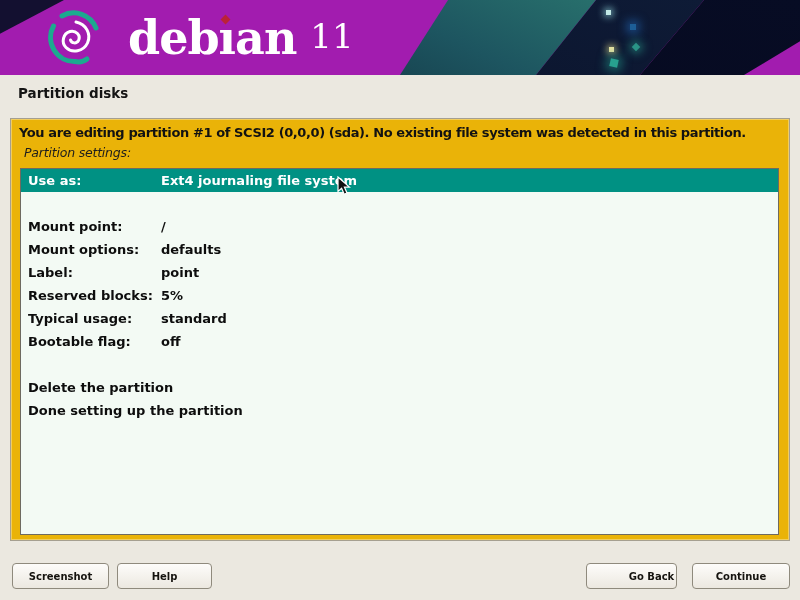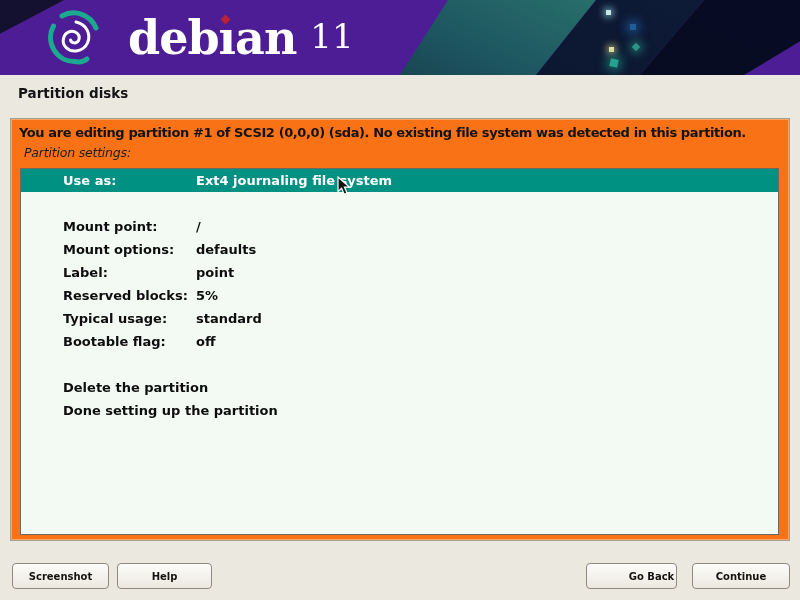--- a/index.html
+++ b/index.html
@@ -6,21 +6,21 @@
   body{
     width:800px;height:600px;position:relative;overflow:hidden;
     background:#ebe8e0;
     font-family:"DejaVu Sans","Liberation Sans",sans-serif;
     -webkit-font-smoothing:antialiased;
   }
 
   
   .banner{
     position:absolute;left:0;top:0;width:800px;height:75px;
-    background:#4c1d95;overflow:hidden;
+    background:#a21caf;overflow:hidden;
   }
   .art{position:absolute;top:0;bottom:0;left:0;right:0;}
   .art-teal{
     clip-path:polygon(56% 0,74.5% 0,67% 100%,50% 100%);
     background:linear-gradient(205deg,#2f8174 5%,#1d5560 45%,#11303f 80%);
   }
   .art-navy1{
     clip-path:polygon(74.5% 0,88% 0,80% 100%,67% 100%);
     background:linear-gradient(205deg,#0e1b36 10%,#0a1129 90%);
   }
@@ -58,21 +58,21 @@
 
   
   .page-title{
     position:absolute;left:18px;top:85px;
     font-size:13.5px;font-weight:bold;color:#141414;
   }
   .frame{
     position:absolute;left:10px;top:118px;width:778px;height:421px;
     border:1px solid #a59f90;
     box-shadow:inset 0 0 0 1px rgba(255,255,255,.35);
-    background:#f97316;
+    background:#eab308;
   }
   .info-msg{
     margin:6px 8px 0 8px;
     font-size:13px;font-weight:bold;color:#121212;letter-spacing:-.4px;
     white-space:nowrap;
   }
   .info-sub{
     margin:5px 8px 0 13px;
     font-size:12.5px;font-style:italic;color:#1d1d1d;letter-spacing:-.2px;
   }
@@ -81,21 +81,21 @@
     background:#f3faf4;
     border:1px solid #6e6a60;
     overflow:hidden;
   }
   .row{
     height:23px;display:flex;align-items:center;
     padding-left:7px;
     font-size:13px;font-weight:bold;color:#0d0d0d;
     cursor:default;
   }
-  .row .lbl{width:133px;flex:none;white-space:nowrap;margin-left:35px;}
+  .row .lbl{width:133px;flex:none;white-space:nowrap;}
   .row .val{flex:1;white-space:nowrap;}
   .row.selected{background:#009183;color:#ffffff;}
 
   
   .btn{
     position:absolute;top:563px;height:26px;
     background:linear-gradient(#fdfcfa,#ece8e0);
     border:1px solid #8f8a7d;border-radius:4px;
     font-family:"DejaVu Sans","Liberation Sans",sans-serif;
     font-size:10px;font-weight:bold;color:#15130f;

